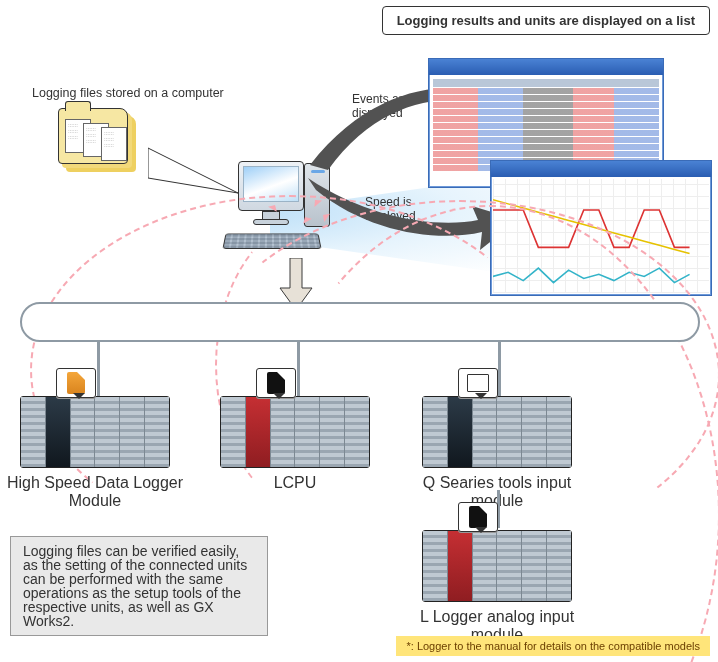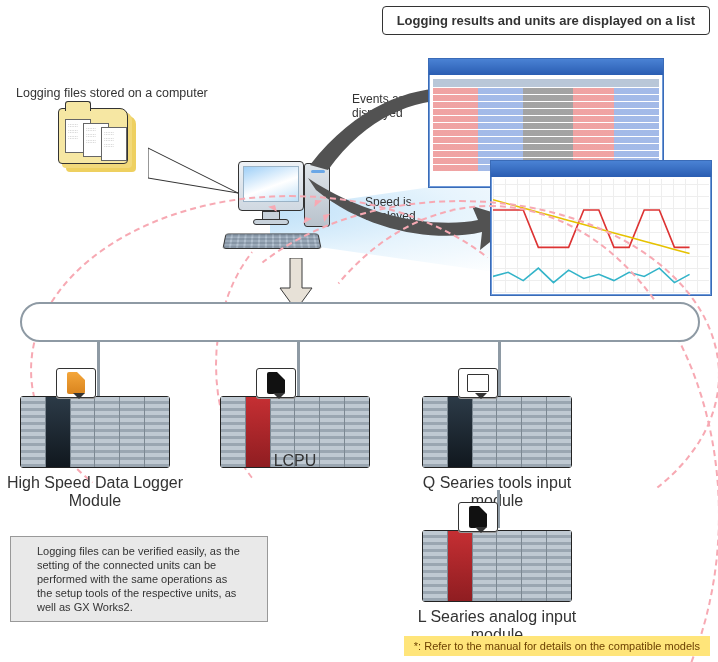--- a/index.html
+++ b/index.html
@@ -17,21 +17,21 @@
     top: 6px; right: 8px;
     background: #fff;
     border: 1px solid #333;
     border-radius: 4px;
     padding: 6px 14px;
     font-size: 13px;
     font-weight: bold;
   }
   .top-label {
     position: absolute;
-    top: 86px; left: 16px;
+    top: 86px; left: 32px;
     font-size: 12.5px;
   }
   .bubble-folder {
     position: absolute;
     top: 108px; left: 58px;
     width: 110px; height: 78px;
   }
   .folder {
     width: 70px; height: 56px;
     background: #f6e7a3;
@@ -224,24 +224,24 @@
     position:absolute;
     font-size:16px;
     text-align:center;
     width: 190px;
   }
 
   .infobox {
     position:absolute;
     left: 10px; top: 536px;
     width: 258px;
-    padding: 7px 26px;
+    padding: 7px 12px;
     background:#e9e9e9;
     border:1px solid #999;
-    font-size:11px;
+    font-size:14px;
     line-height: 14px;
   }
 
   .footnote {
     position:absolute;
     right: 8px; bottom: 6px;
     background:#ffe57a;
     color:#6b3f00;
     font-size:11px;
     padding: 4px 10px;
@@ -386,21 +386,21 @@
     </div>
   <div class="rack">
       <div class="slot"></div>
       <div class="slot acc"></div>
       <div class="slot"></div>
       <div class="slot"></div>
       <div class="slot"></div>
       <div class="slot"></div>
     </div>
 </div>
-<div class="plc-label" style="left:200px; top:452px">LCPU</div>
+<div class="plc-label" style="left:200px; top:474px">LCPU</div>
 
 <div class="plc dark" style="left:422px; top:396px">
   <div class="popup disp">
       <div class="sd"></div>
     </div>
   <div class="rack">
       <div class="slot"></div>
       <div class="slot acc"></div>
       <div class="slot"></div>
       <div class="slot"></div>
@@ -418,17 +418,17 @@
     </div>
   <div class="rack">
       <div class="slot"></div>
       <div class="slot acc"></div>
       <div class="slot"></div>
       <div class="slot"></div>
       <div class="slot"></div>
       <div class="slot"></div>
     </div>
 </div>
-<div class="plc-label" style="left:402px; top:608px">L Searies analog input module</div>
+<div class="plc-label" style="left:402px; top:608px">L Logger analog input module</div>
 
 <div class="infobox">Logging files can be verified easily, as the setting of the connected units can be performed with the same operations as the setup tools of the respective units, as well as GX Works2.</div>
 
-<div class="footnote">*: Refer to the manual for details on the compatible models</div>
+<div class="footnote">*: Logger to the manual for details on the compatible models</div>
 
 </body></html>

